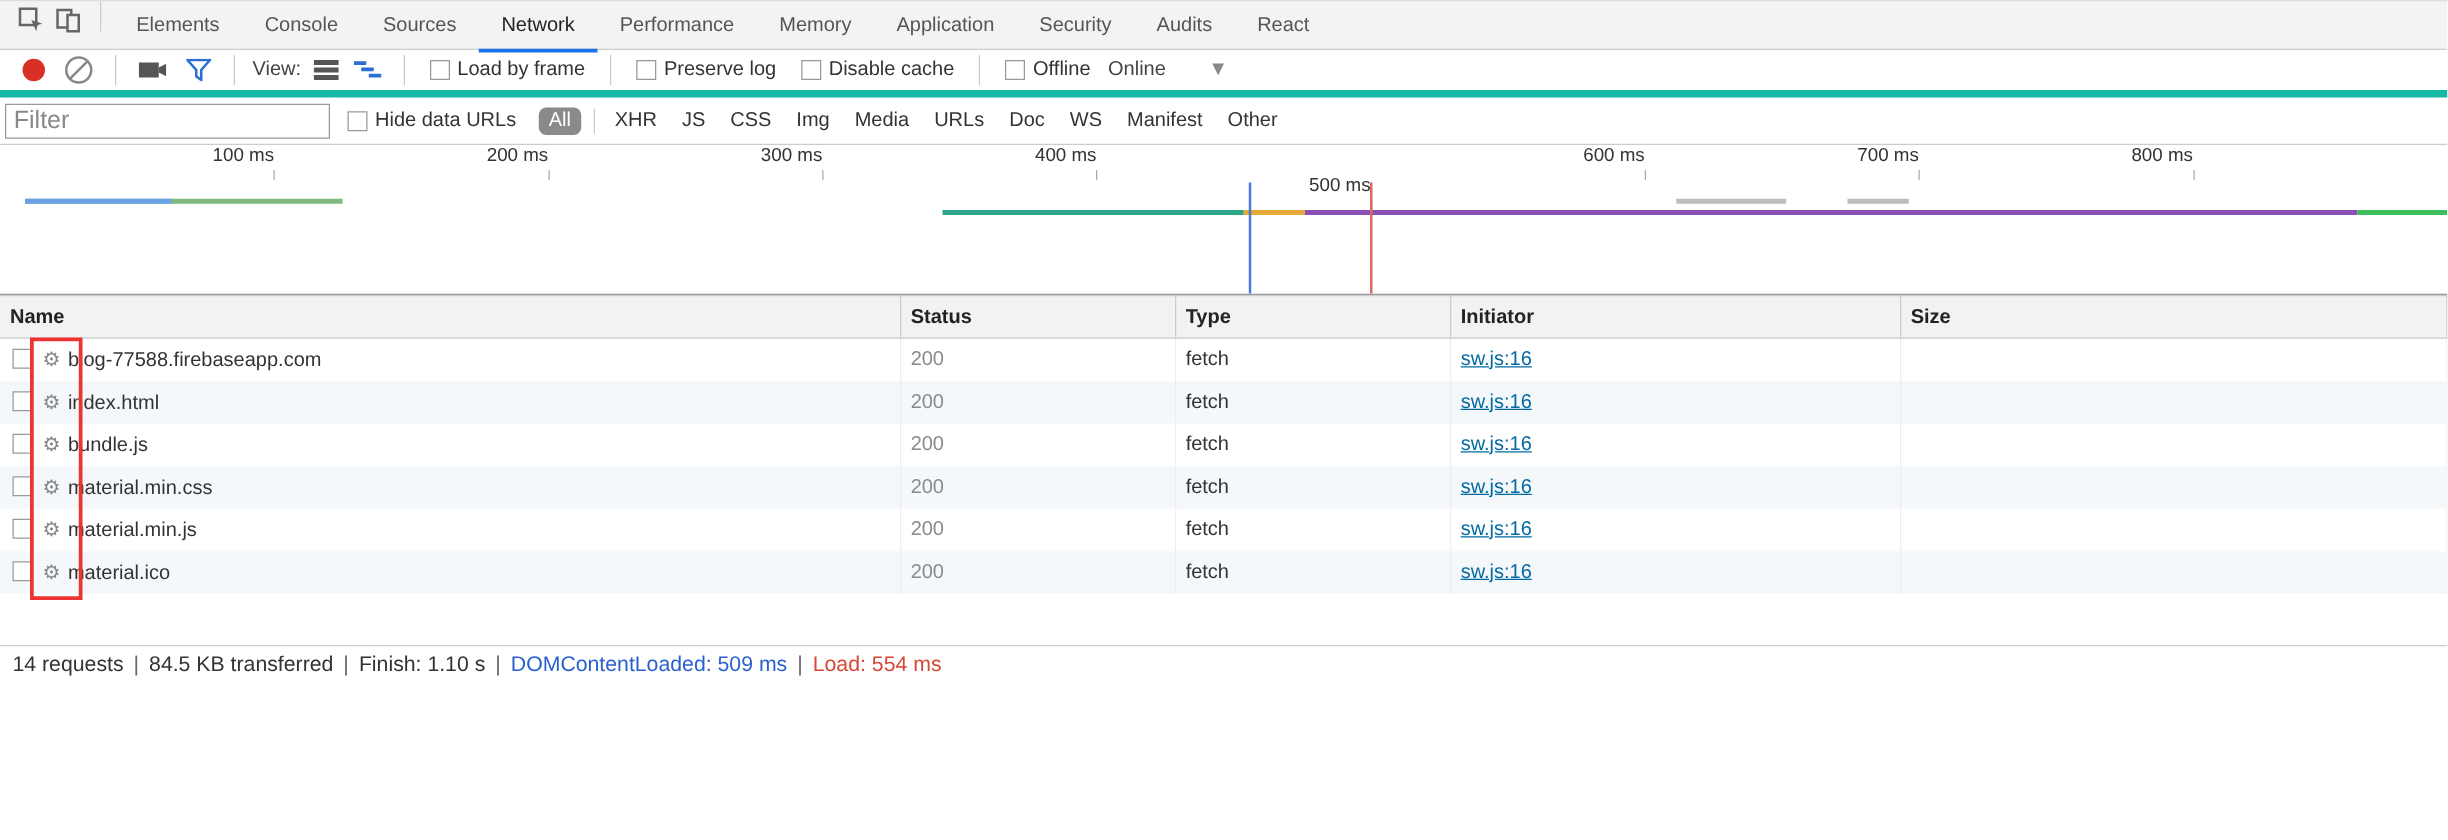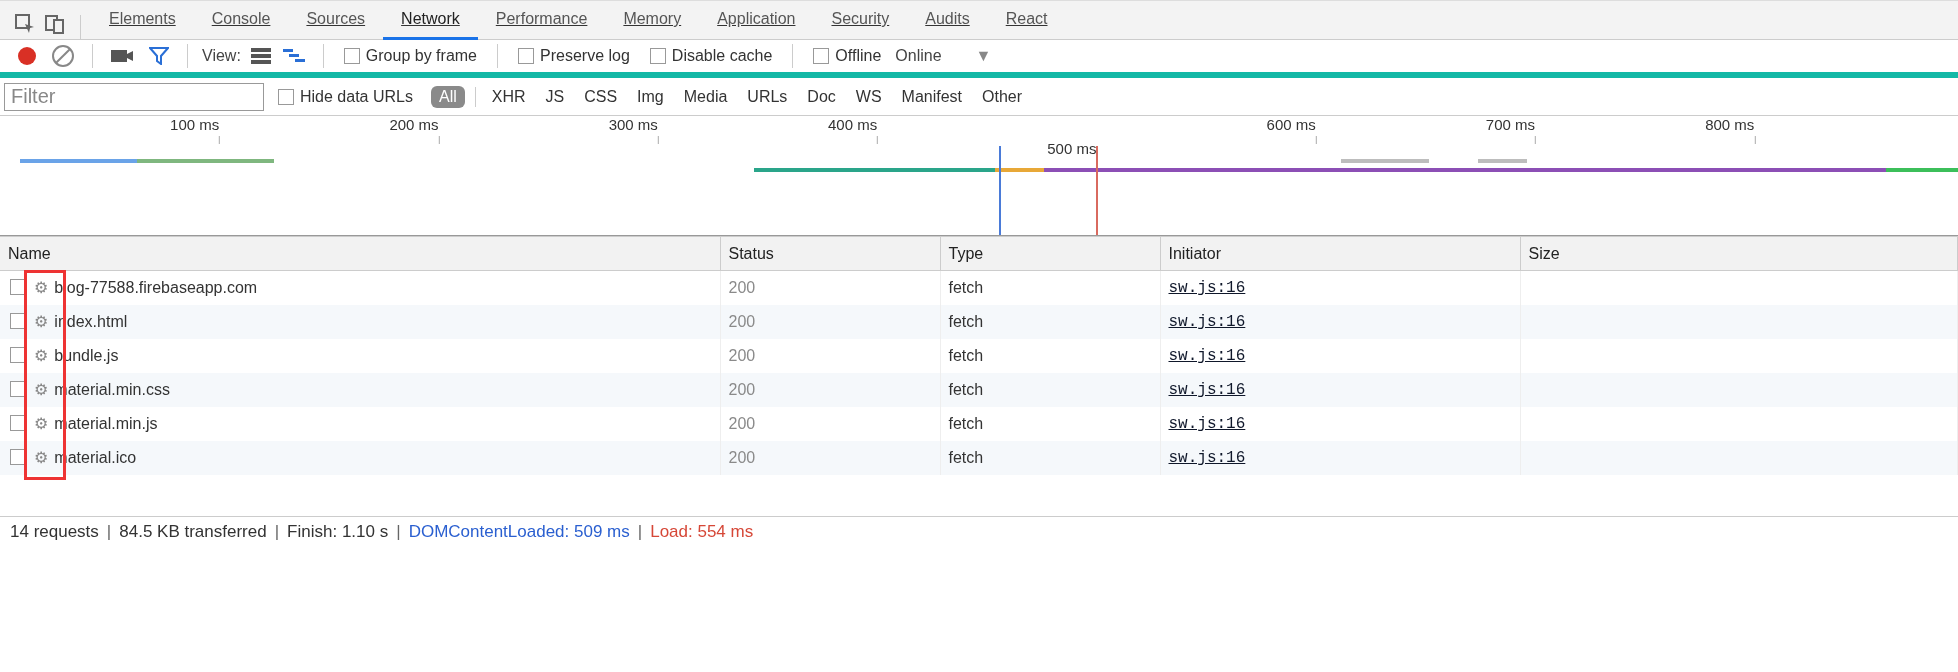--- a/index.html
+++ b/index.html
@@ -1,19 +1,19 @@
 <!DOCTYPE html>
 <html><head>
 <meta charset="utf-8">
 <style>
 * { box-sizing: border-box; margin: 0; padding: 0; }
 body { font-family: -apple-system, "Helvetica Neue", Arial, sans-serif; font-size: 16px; color: #333; background: #fff; width: 1958px; }
 
 
-.tabbar { display: flex; align-items: flex-end; height: 40px; background: #f3f3f3; border-bottom: 1px solid #ccc; padding: 0 10px; border-top: 1px solid #ddd; text-decoration: underline; }
+.tabbar { display: flex; align-items: flex-start; height: 40px; background: #f3f3f3; border-bottom: 1px solid #ccc; padding: 0 10px; border-top: 1px solid #ddd; }
 .inspect-icon, .device-icon { width: 30px; height: 30px; display: flex; align-items: center; justify-content: center; color: #666; }
 .vsep { width: 1px; height: 24px; background: #ccc; margin: 0 10px; }
 .tabs { display: flex; align-items: stretch; height: 40px; }
 .tab { padding: 0 18px; display: flex; align-items: center; color: #555; cursor: default; position: relative; }
 .tab.active { color: #222; }
 .tab.active::after { content: ""; position: absolute; left: 0; right: 0; bottom: -1px; height: 3px; background: #1a73e8; }
 
 
 .toolbar2 { display: flex; align-items: center; height: 38px; border-bottom: 6px solid #14b8a6; padding: 0 10px; }
 .rec-dot { width: 18px; height: 18px; border-radius: 50%; background: #d93025; margin: 0 8px; }
@@ -42,26 +42,26 @@
 .tick { position: absolute; top: 0; font-size: 15px; color: #333; transform: translateX(-100%); white-space: nowrap; }
 .tick::after { content:""; position:absolute; top:20px; left:100%; width:1px; height:8px; background:#aaa; }
 .bars { position: absolute; top: 40px; left: 0; right: 0; height: 10px; }
 .seg { position: absolute; height: 4px; top: 3px; }
 .vline { position: absolute; top: 30px; bottom: 0; width: 2px; }
 .vline.blue { background: #4a7bd8; }
 .vline.red { background: #d96a5f; }
 
 
 .tbl { width: 100%; border-collapse: collapse; }
-.tbl th { text-align: left; font-weight: 400; background: #f2f2f2; border: 1px solid #ccc; padding: 6px 8px; color: #222; height: 34px; }
+.tbl th { text-align: left; font-weight: 700; background: #f2f2f2; border: 1px solid #ccc; padding: 6px 8px; color: #222; height: 34px; }
 .tbl th:first-child { border-left: none; }
 .tbl td { padding: 6px 8px; border-right: 1px solid #eee; height: 34px; }
 .tbl tr.even { background: #f5f8fb; }
 .gear { color: #888; margin-right: 6px; display:inline-block; }
-.initlink { color: #0f172a; text-decoration: underline; font-family: Liberation Mono, monospace; }
+.initlink { color: #0369a1; text-decoration: underline; }
 .muted { color: #8a8a8a; }
 .th-name { width: 720px; }
 .th-status { width: 220px; }
 .th-type { width: 220px; }
 .th-init { width: 360px; }
 
 
 .redbox { position: absolute; border: 3px solid #e33; left: 24px; width: 42px; top: 0; height: 210px; pointer-events:none; }
 
 
@@ -131,21 +131,21 @@
   <div class="viewflow-icon">
     <svg width="24" height="16" viewBox="0 0 24 16">
         <rect x="0" y="1" width="10" height="3" fill="#2a6fd6"></rect>
         <rect x="6" y="6" width="10" height="3" fill="#2a6fd6"></rect>
         <rect x="12" y="11" width="10" height="3" fill="#2a6fd6"></rect>
       </svg>
   </div>
   <div class="vsep"></div>
   <label class="opt">
       <span class="cb"></span>
-      <span>Group by frame</span>
+      <span>Load by frame</span>
     </label>
   <div class="vsep"></div>
   <label class="opt">
       <span class="cb"></span>
       <span>Preserve log</span>
     </label>
   <label class="opt">
       <span class="cb"></span>
       <span>Disable cache</span>
     </label>

